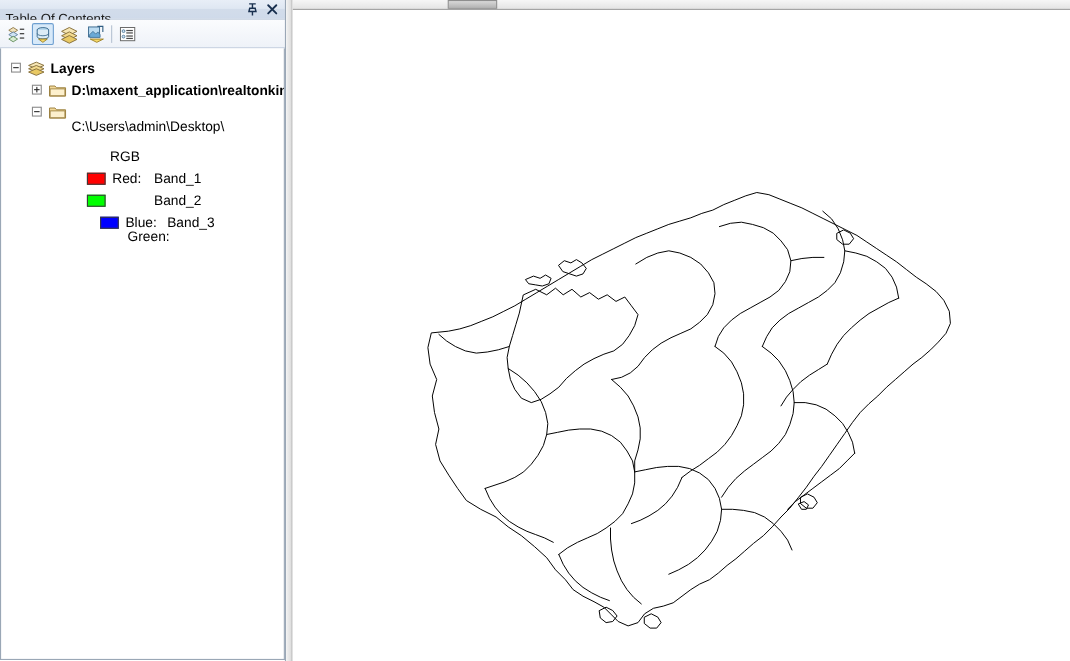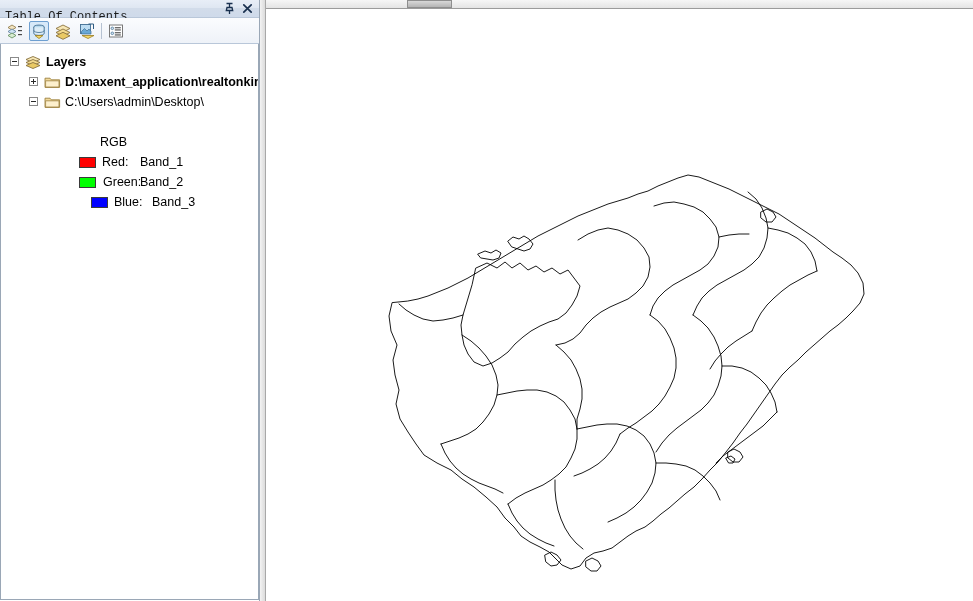--- a/index.html
+++ b/index.html
@@ -20,21 +20,20 @@
   .toc-titlebar{
     position:absolute;left:0;top:0;width:259px;height:18px;
     background:linear-gradient(to bottom,#e8eef7 0%,#dfe7f2 45%,#d2dcea 50%,#cfdaea 100%);
     border-bottom:1px solid #b9c7d9;
     box-sizing:border-box;
   }
   .toc-title{
     position:absolute;left:5px;top:10px;
     font-size:12px;color:#1b1b1b;line-height:14px;
     white-space:nowrap;
-    font-family:Liberation Mono, monospace;
   }
   .tb-btn{
     position:absolute;top:1px;width:15px;height:15px;
     cursor:pointer;
   }
   .tb-pin{right:22px;}
   .tb-close{right:4px;}
   .tb-btn svg{display:block;}
 
   .toc-toolbar{
@@ -232,37 +231,37 @@
       </div>
 
       <div class="trow" style="left:0;top:48px;width:258px;">
         <div class="tgl" style="left:28px;"></div>
         <div class="ticon" style="left:43px;">
           <svg width="17" height="14" viewBox="0 0 17 14">
             <path d="M1 3.2h5l1.4 1.6h8.2v7.6H1z" fill="#f2d99a" stroke="#9d8242" stroke-width=".9"></path>
             <path d="M1.6 5.8h13.4v6.2H1.6z" fill="#fdf0cd" stroke="#9d8242" stroke-width=".8"></path>
           </svg>
         </div>
-        <div class="tlabel" style="left:64px;">C:\Users\admin\Desktop\</div>
+        <div class="tlabel" style="left:64px;margin-top:13px;">C:\Users\admin\Desktop\</div>
       </div>
 
 
       <div class="trow" style="left:0;top:88px;width:312px;">
         <div class="tlabel" style="left:99px;">RGB</div>
       </div>
 
       <div class="trow" style="left:0;top:108px;width:232px;">
         <div class="swatch" style="left:78px;background:#ff0000;"></div>
         <div class="bandname" style="left:101px;">Red:</div>
         <div class="bandval" style="left:139px;">Band_1</div>
       </div>
 
       <div class="trow" style="left:0;top:128px;width:258px;">
         <div class="swatch" style="left:78px;background:#00ff00;"></div>
-        <div class="bandname" style="left:102px;">Green:</div>
+        <div class="bandname" style="left:115px;margin-top:33px;">Green:</div>
         <div class="bandval" style="left:139px;">Band_2</div>
       </div>
 
       <div class="trow" style="left:12px;top:148px;width:258px;">
         <div class="swatch" style="left:78px;background:#0000ff;"></div>
         <div class="bandname" style="left:101px;">Blue:</div>
         <div class="bandval" style="left:139px;">Band_3</div>
       </div>
 
     </div>

